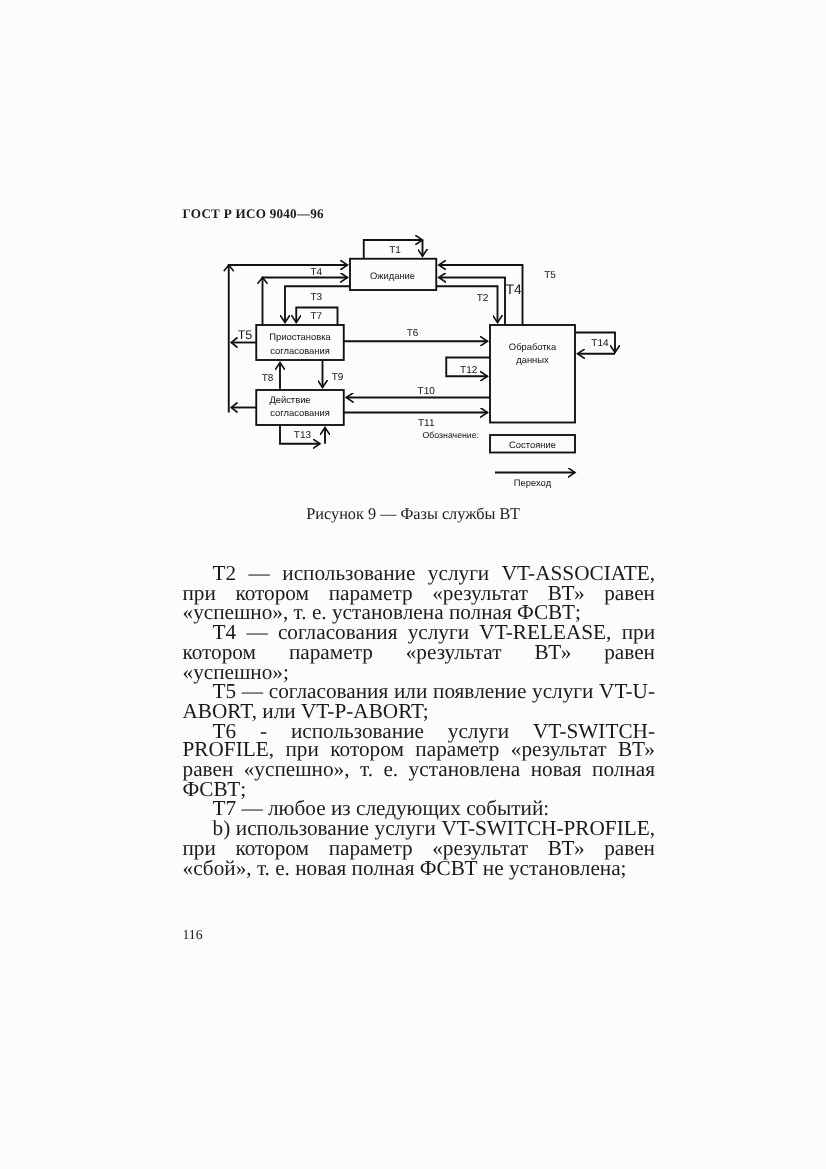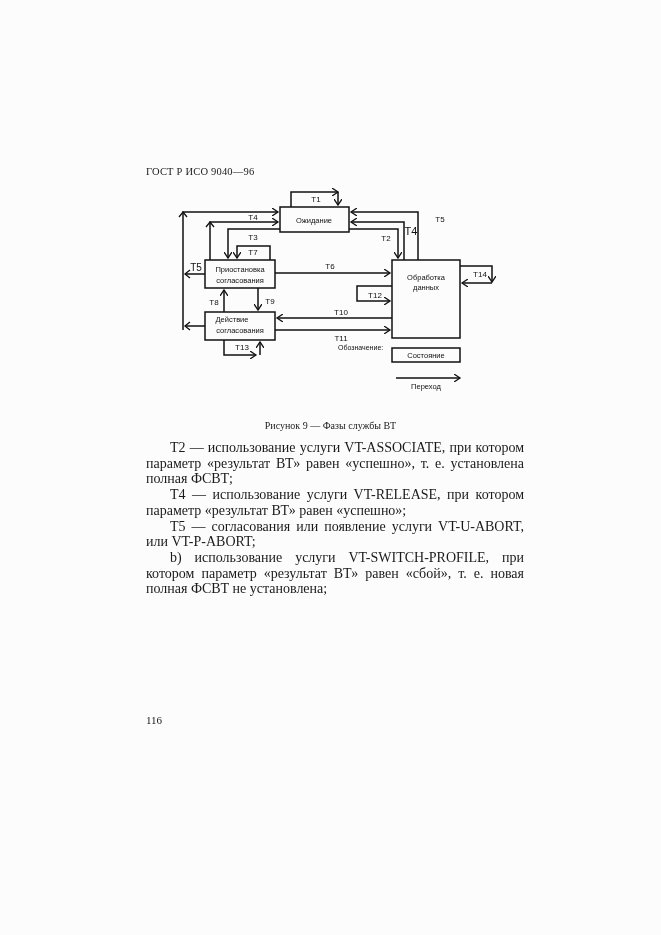--- a/index.html
+++ b/index.html
@@ -1,27 +1,27 @@
 <!DOCTYPE html>
 <html><head>
 <meta charset="utf-8">
 <style>
   html, body { margin: 0; padding: 0; }
   body {
     width: 661px; height: 935px; background: #fcfcfc; position: relative;
     font-family: "Liberation Serif", "DejaVu Serif", serif; color: #1a1a1a;
     overflow: hidden;
   }
-  .header { position: absolute; left: 146px; top: 166px; font-size: 10.5px; font-weight: normal; letter-spacing: 0.2px; }
+  .header { position: absolute; left: 146px; top: 166px; font-size: 10.5px; font-weight: bold; letter-spacing: 0.2px; }
   .diagram { position: absolute; left: 0; top: 0; width: 661px; height: 400px; }
   .diagram text { font-family: "Liberation Sans", "DejaVu Sans", sans-serif; fill: #111; }
-  .caption { position: absolute; left: 0; width: 661px; top: 403px; text-align: center; font-size: 10px; margin-top: 17px; }
-  .body-text { position: absolute; left: 146px; top: 440px; width: 378px; font-size: 14px; line-height: 15.7px; text-align: justify; font-family: Liberation Serif, serif; }
+  .caption { position: absolute; left: 0; width: 661px; top: 403px; text-align: center; font-size: 13px; }
+  .body-text { position: absolute; left: 146px; top: 451px; width: 378px; font-size: 17px; line-height: 15.7px; text-align: justify; font-family: Liberation Serif, serif; }
   .body-text p { margin: 0; text-indent: 24px; }
-  .page-num { position: absolute; left: 146px; top: 714px; font-size: 11px; }
+  .page-num { position: absolute; left: 146px; top: 742px; font-size: 11px; }
 </style>
 </head>
 <body>
 
 <div class="header">ГОСТ Р ИСО 9040—96</div>
 
 <svg class="diagram" viewBox="0 0 661 400" width="661" height="400">
   <defs>
     <marker id="ah" markerWidth="8" markerHeight="8" refX="6" refY="4" orient="auto" markerUnits="userSpaceOnUse">
       <path d="M0,0 L6,4 L0,8" fill="none" stroke="#111" stroke-width="1.3"></path>
@@ -111,18 +111,20 @@
 
   <text x="338" y="350" font-size="7">Обозначение:</text>
   <text x="426" y="358" font-size="7.5" text-anchor="middle">Состояние</text>
   <text x="426" y="389" font-size="7.5" text-anchor="middle">Переход</text>
 </svg>
 
 <div class="caption">Рисунок 9 — Фазы службы ВТ</div>
 
 <div class="body-text">
   <p>Т2 — использование услуги VT-ASSOCIATE, при котором пара­метр «результат ВТ» равен «успешно», т. е. установлена полная ФСВТ;</p>
-  <p>Т4 — использование услуги VT-RELEASE, при котором параметр «результат ВТ» равен «успешно»;</p>
+  <p>Т4 — согласования услуги VT-RELEASE, при котором параметр «результат ВТ» равен «успешно»;</p>
   <p>Т5 — согласования или появление услуги VT-U-ABORT, или VT-P-ABORT;</p>
+  <p>Т6 - использование услуги VT-SWITCH-PROFILE, при котором параметр «результат ВТ» равен «успешно», т. е. установлена новая полная ФСВТ;</p>
+  <p>Т7 — любое из следующих событий:</p>
   <p>b) использование услуги VT-SWITCH-PROFILE, при котором параметр «результат ВТ» равен «сбой», т. е. новая полная ФСВТ не установлена;</p>
 </div>
 
 <div class="page-num">116</div>
 
 </body></html>

